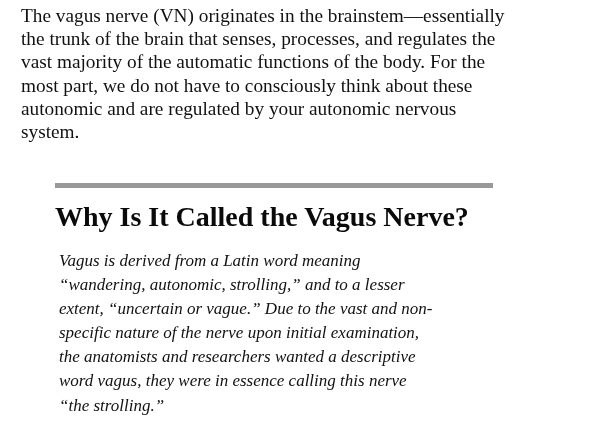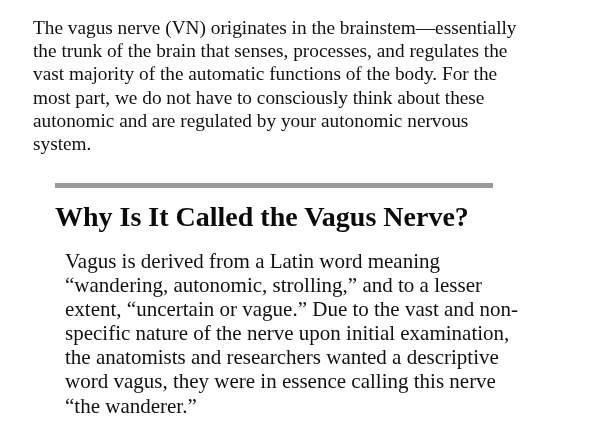--- a/index.html
+++ b/index.html
@@ -13,21 +13,21 @@
     position: relative;
     overflow: hidden;
     font-family: "Liberation Serif", "DejaVu Serif", serif;
     color: #111111;
   }
   .intro {
     position: absolute;
     left: 21px;
     top: 4px;
     width: 540px;
-    margin: 12px;
+    margin: 0;
     font-size: 19.3px;
     line-height: 23.2px;
   }
   .intro .line { display: block; white-space: nowrap; }
   .divider {
     position: absolute;
     left: 55px;
     top: 183px;
     width: 438px;
     height: 5px;
@@ -40,26 +40,27 @@
     margin: 0;
     font-size: 28px;
     line-height: 34px;
     font-weight: bold;
     white-space: nowrap;
     color: #0a0a0a;
     text-align: right;
   }
   .body-para {
     position: absolute;
-    left: 65px;
+    left: 59px;
     top: 249px;
     width: 480px;
     margin: 0;
-    font-size: 21px;
+    font-size: 17px;
     line-height: 24.1px;
+    font-style: italic;
   }
   .body-para .line { display: block; white-space: nowrap; }
 </style>
 </head>
 <body>
 
 <p class="intro">
   <span class="line">The vagus nerve (VN) originates in the brainstem—essentially</span>
   <span class="line">the trunk of the brain that senses, processes, and regulates the</span>
   <span class="line">vast majority of the automatic functions of the body. For the</span>
@@ -72,14 +73,14 @@
 
 <h2 class="heading">Why Is It Called the Vagus Nerve?</h2>
 
 <p class="body-para">
   <span class="line">Vagus is derived from a Latin word meaning</span>
   <span class="line">“wandering, autonomic, strolling,” and to a lesser</span>
   <span class="line">extent, “uncertain or vague.” Due to the vast and non-</span>
   <span class="line">specific nature of the nerve upon initial examination,</span>
   <span class="line">the anatomists and researchers wanted a descriptive</span>
   <span class="line">word vagus, they were in essence calling this nerve</span>
-  <span class="line">“the wanderer.”</span>
+  <span class="line">“the strolling.”</span>
 </p>
 
 </body></html>

